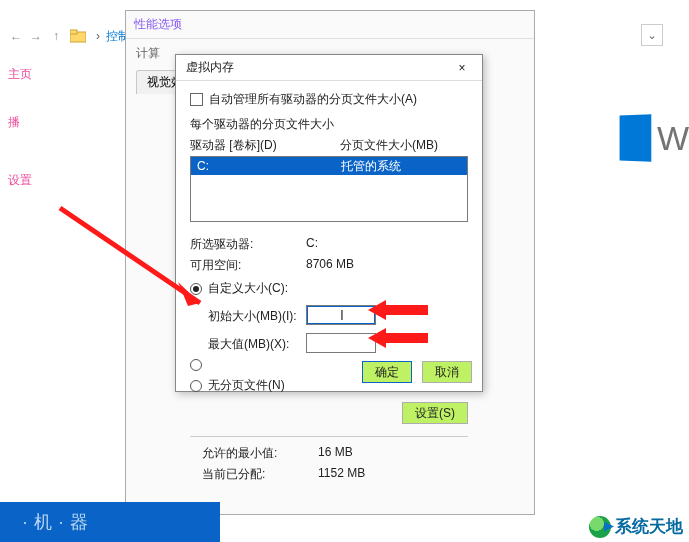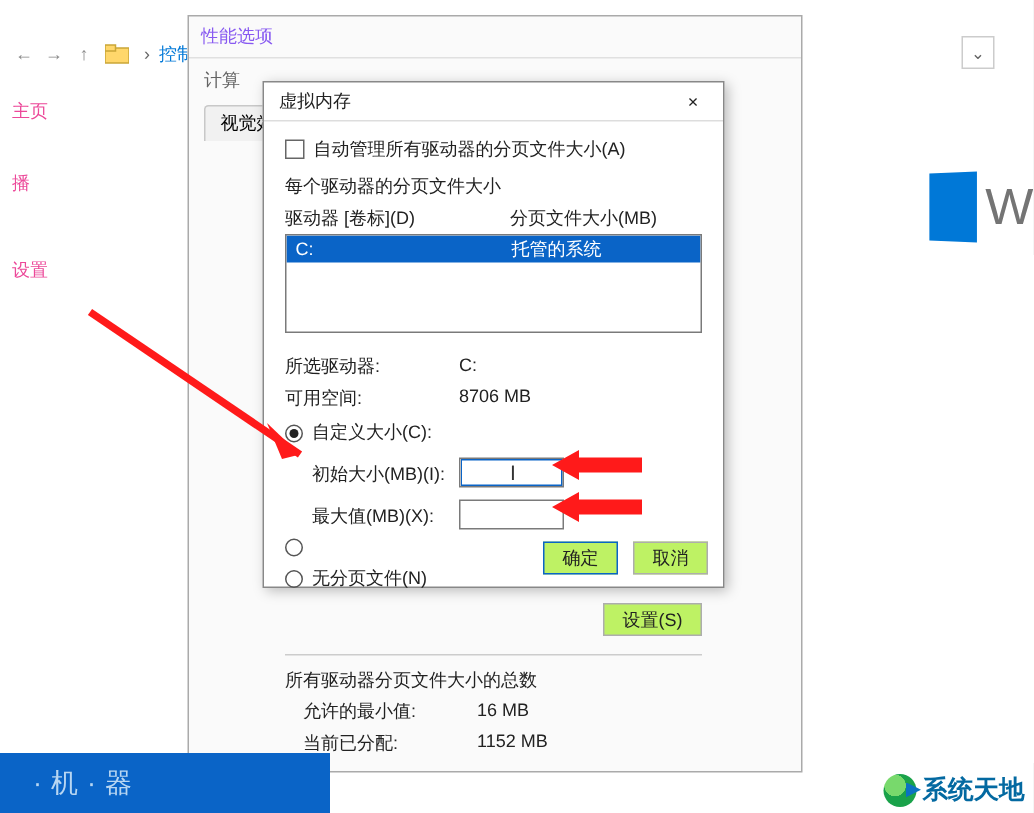--- a/index.html
+++ b/index.html
@@ -170,21 +170,20 @@
         <div style="display:flex; align-items:center; gap:6px;">
           <span class="radio"></span>
           <span>无分页文件(N)</span>
         </div>
       </div>
       <div class="set-wrap">
         <span class="btn">设置(S)</span>
       </div>
 
       <div class="hr"></div>
-      <div class="group-label">所有驱动器分页文件大小的总数</div>
       <div class="totals">
         <div class="info-row">
             <span class="k">允许的最小值:</span>
             <span>16 MB</span>
           </div>
         <div class="info-row">
             <span class="k">当前已分配:</span>
             <span>1152 MB</span>
           </div>
       </div>

